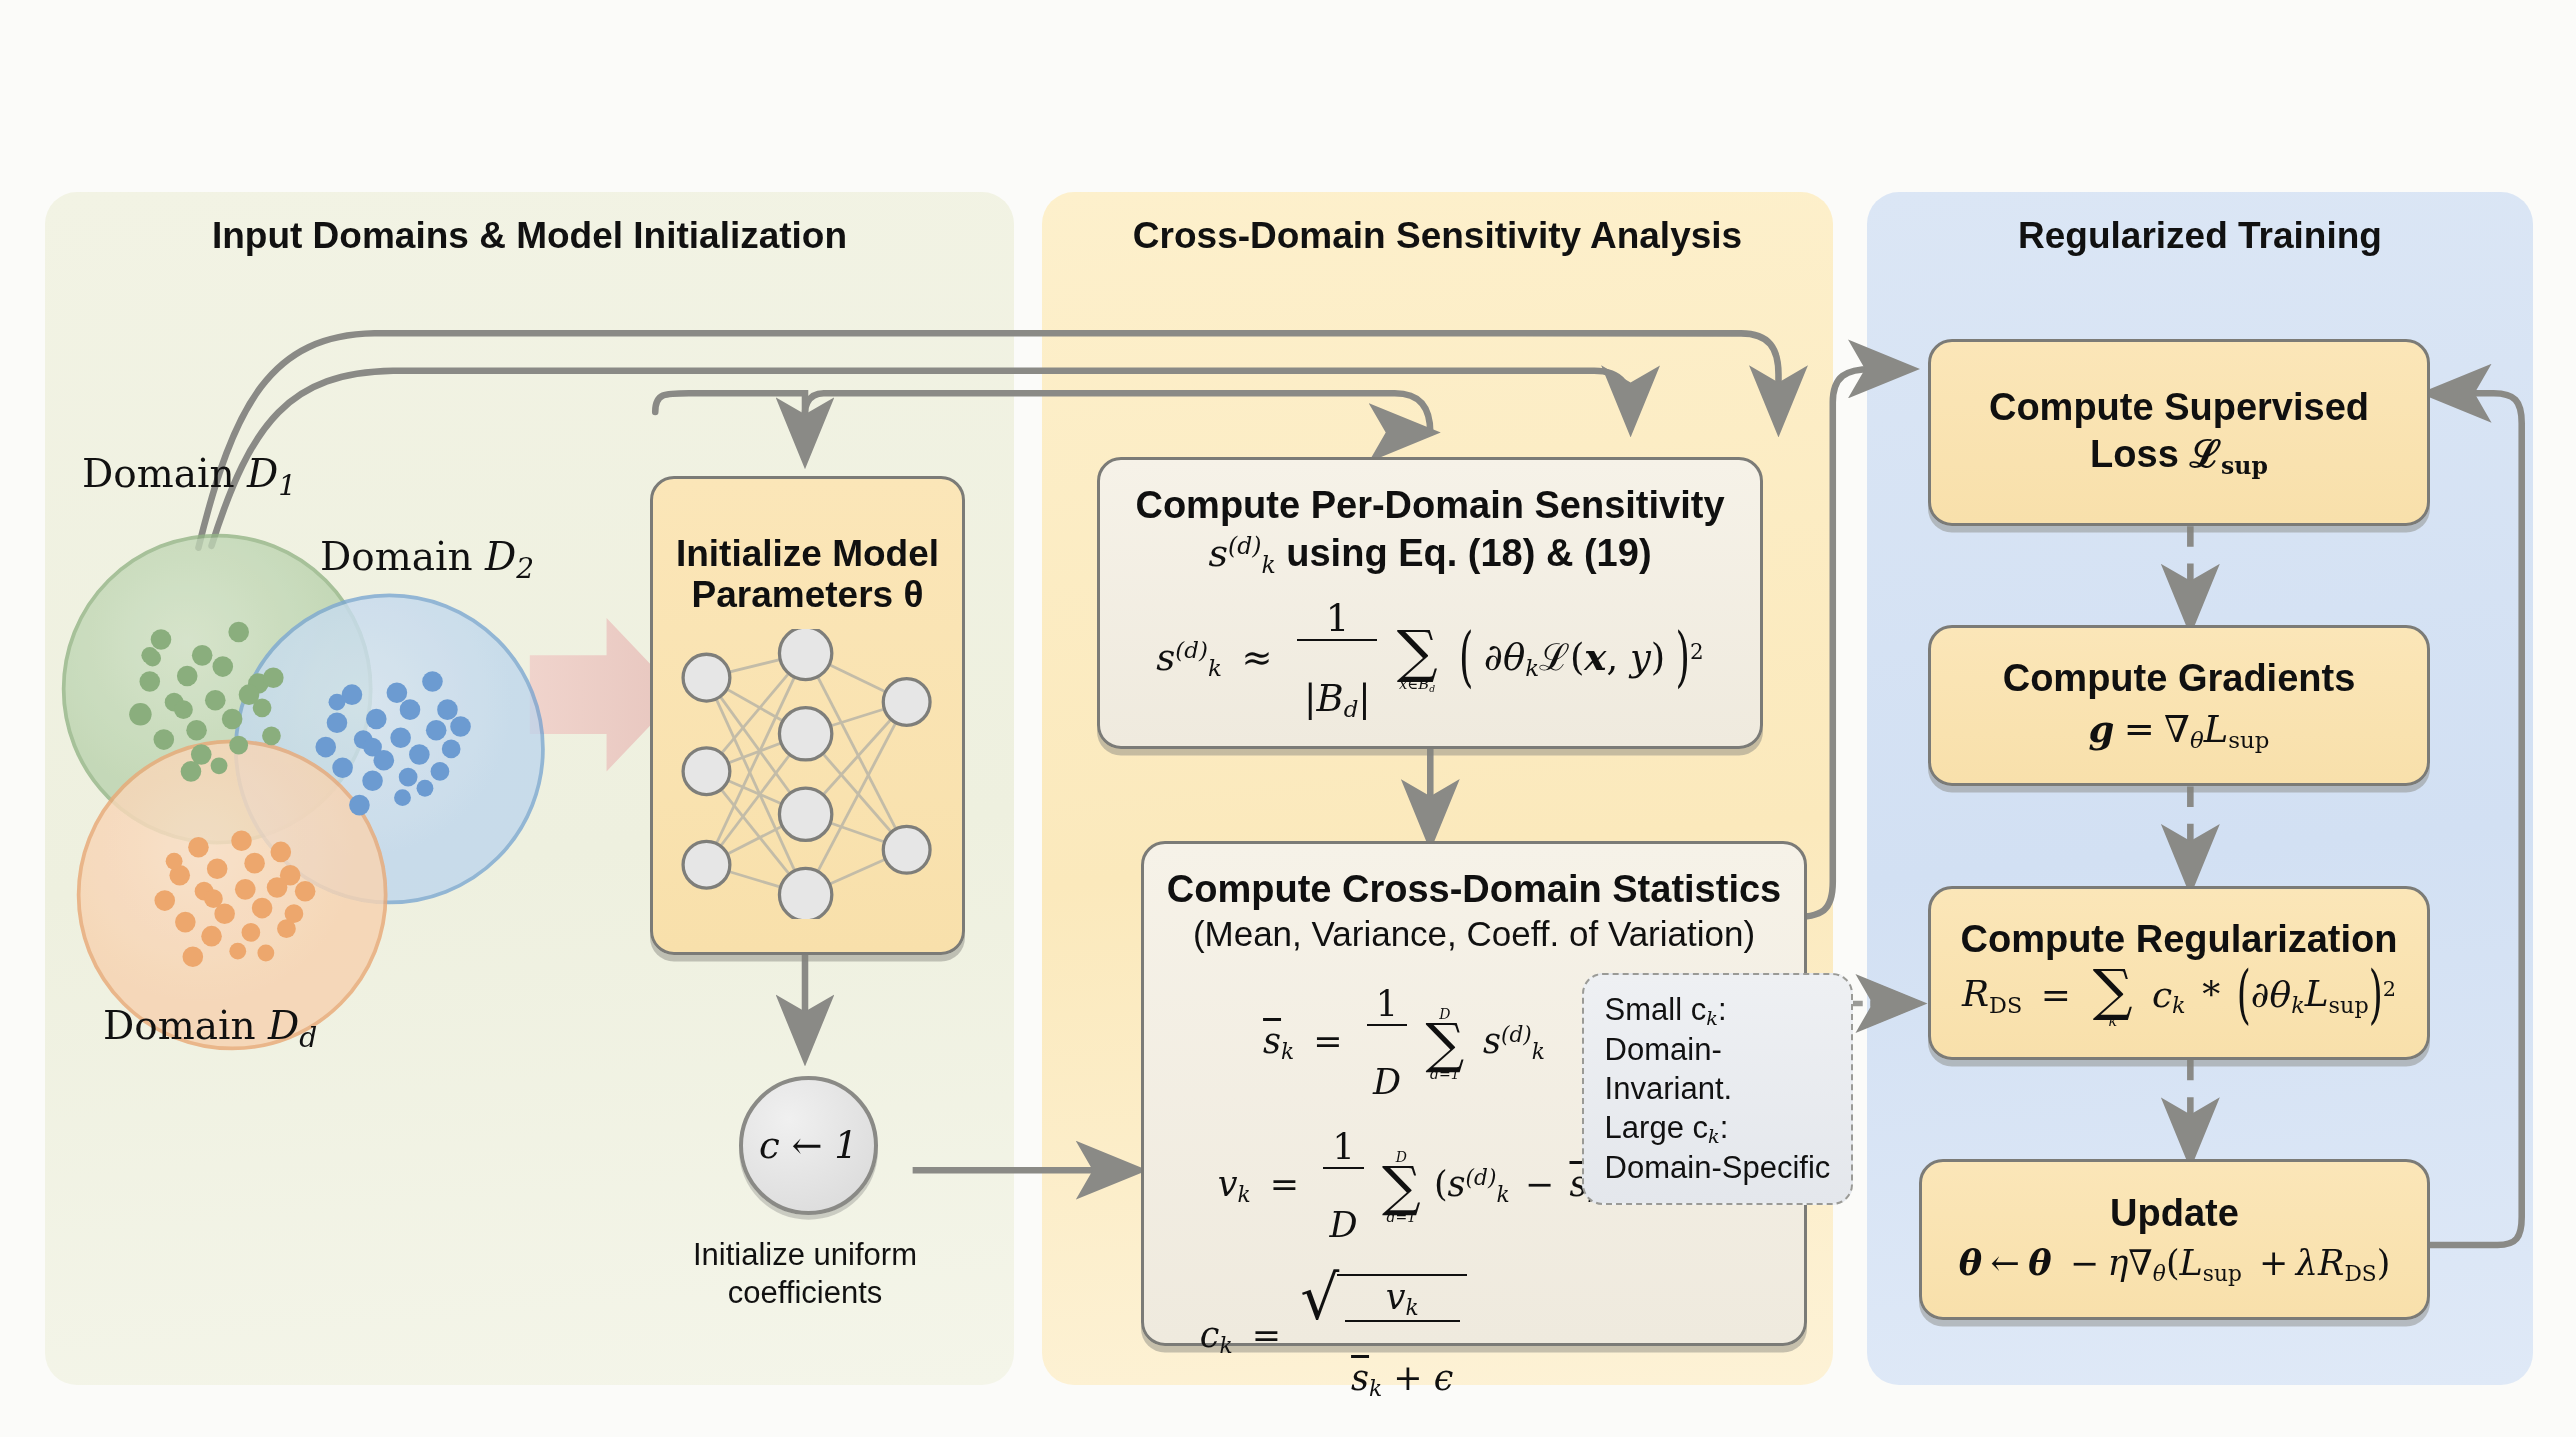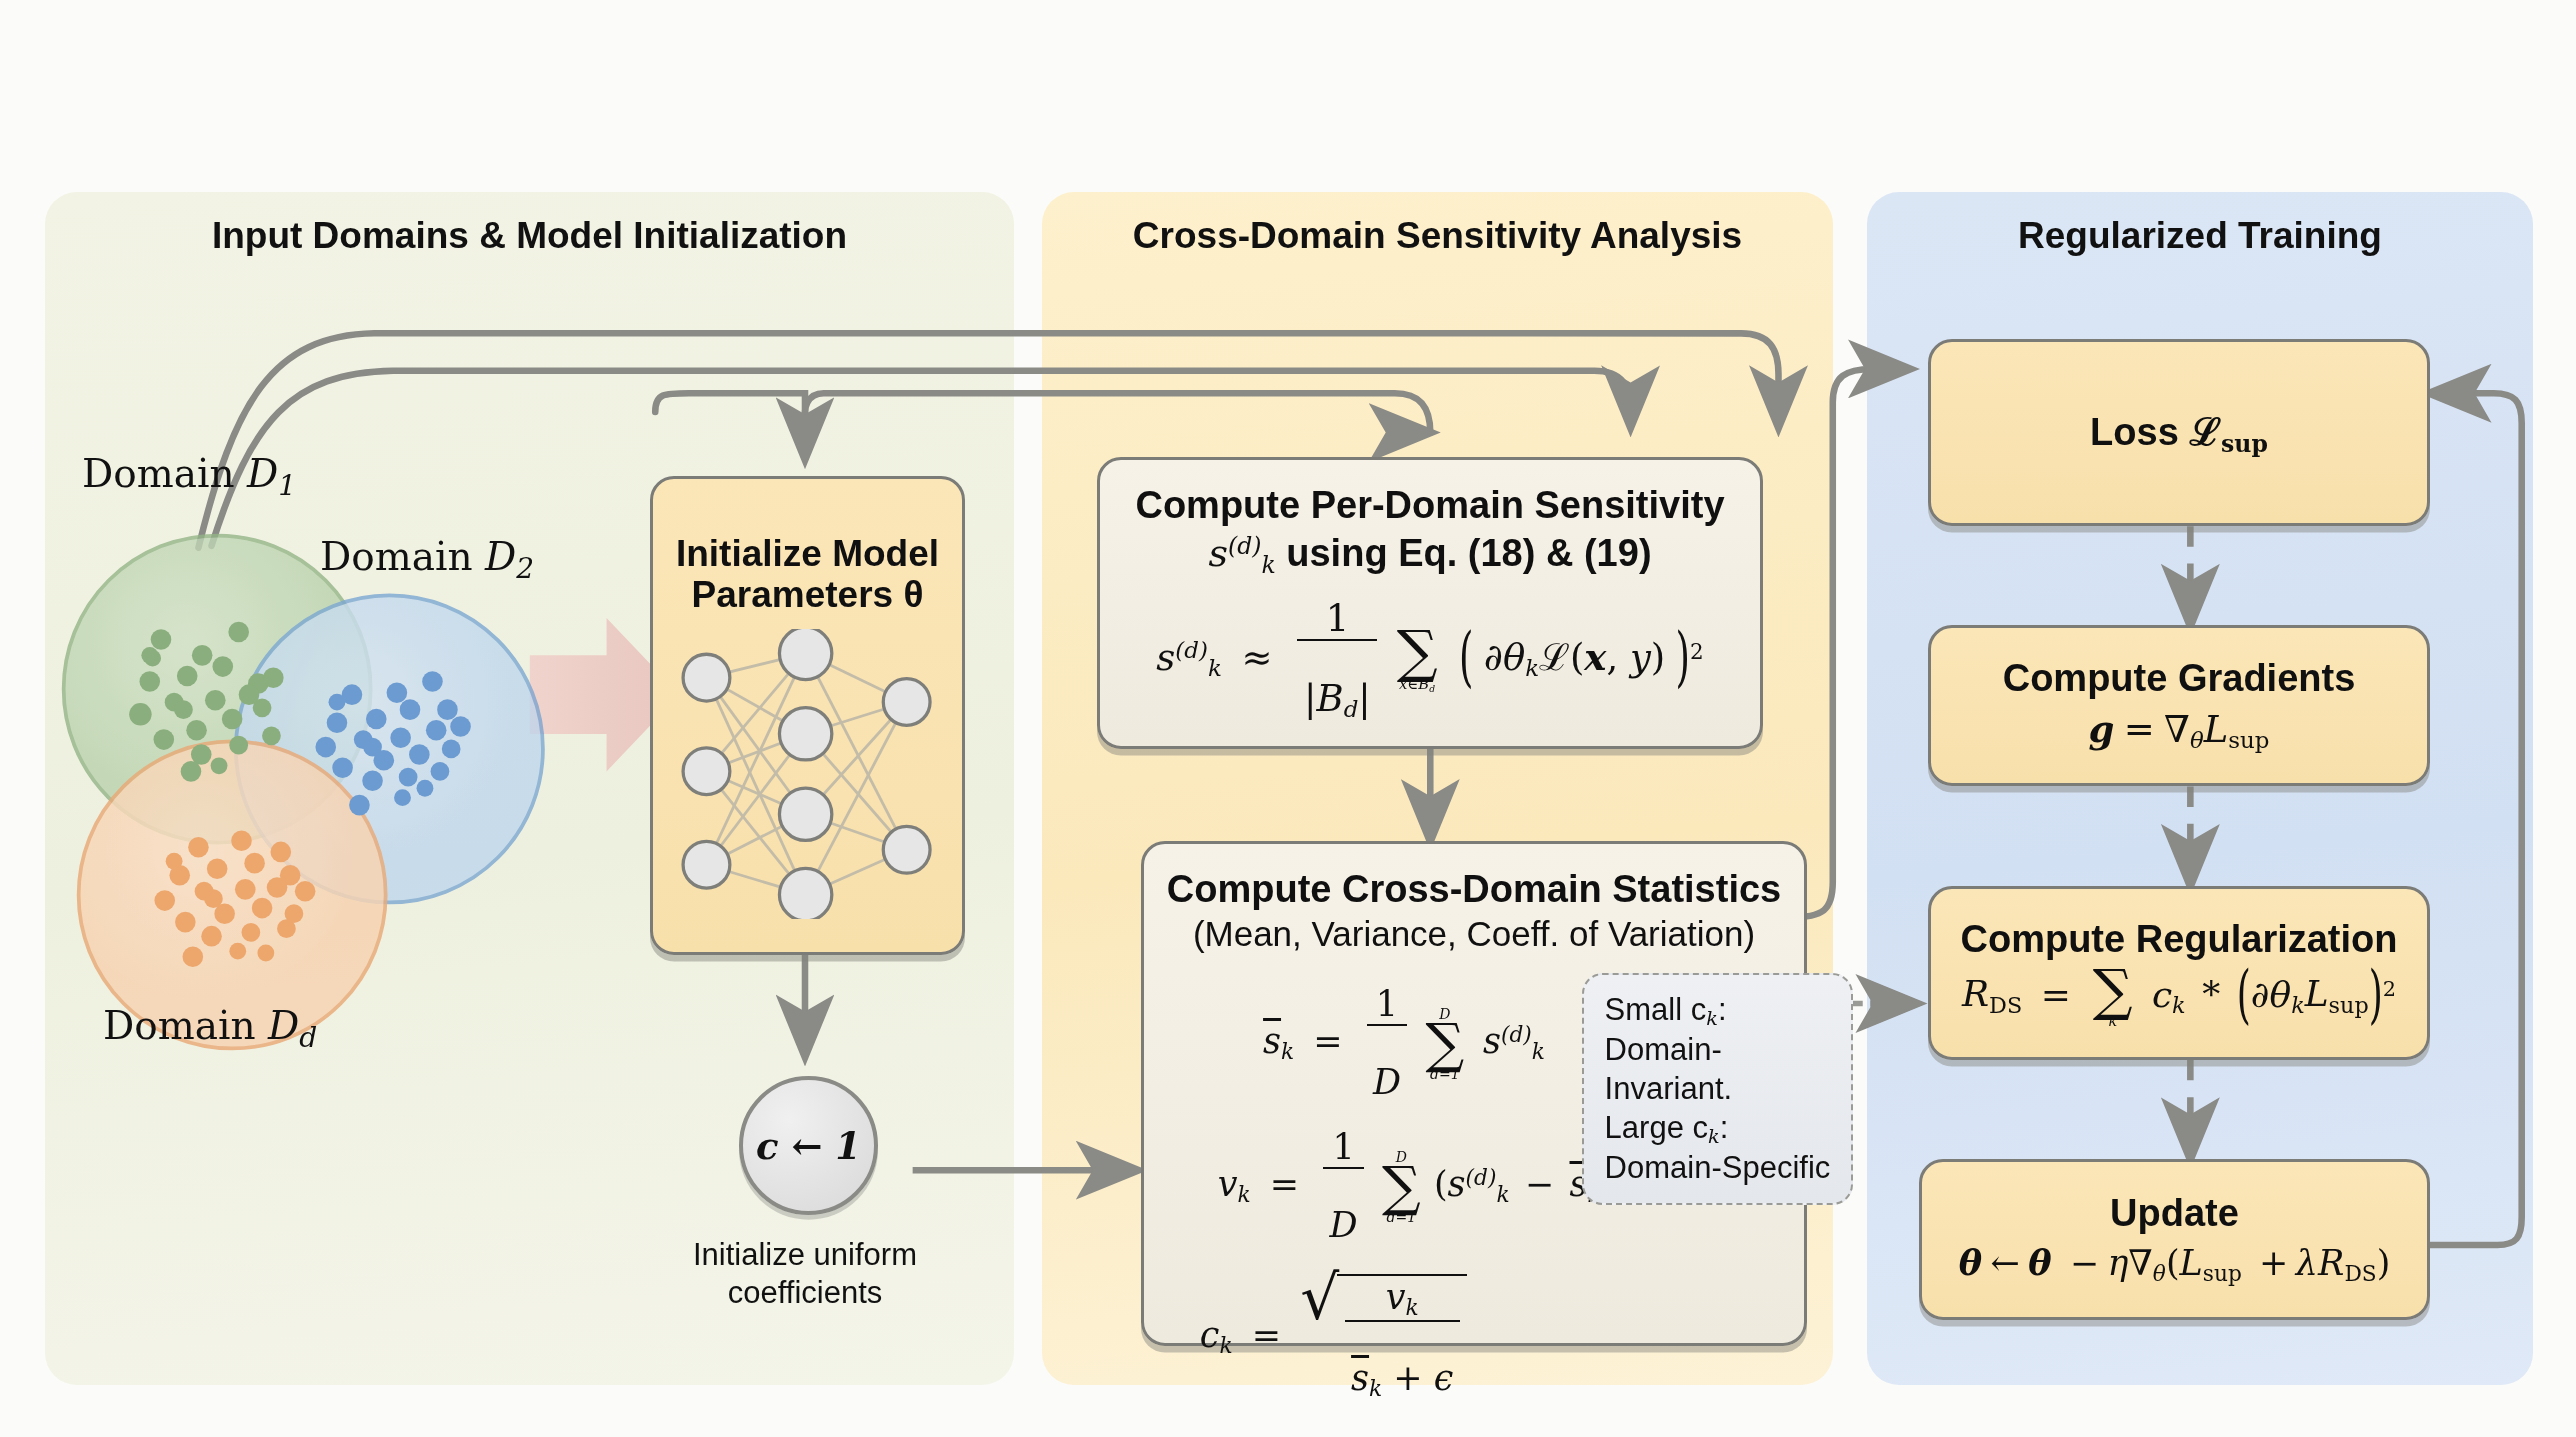--- a/index.html
+++ b/index.html
@@ -292,21 +292,21 @@
             <circle cx="148" cy="112" r="28"></circle>
           <circle cx="148" cy="198" r="28"></circle>
             <circle cx="148" cy="284" r="28"></circle>
           <circle cx="256" cy="78" r="25"></circle>
             <circle cx="256" cy="236" r="25"></circle>
         </g>
       </svg>
     </div>
   </div>
 
-  <div class="cnode" style="left:739px;top:1076px;width:131px;height:131px;font-weight:bold;">c ← 1</div>
+  <div class="cnode" style="left:739px;top:1076px;width:131px;height:131px;">c ← 1</div>
   <div class="caption" style="left:655px;top:1236px;width:300px;">
     <div>Initialize uniform</div>
     <div>coefficients</div>
   </div>
 
   <div class="node cream" style="left:1097px;top:457px;width:666px;height:292px;">
     <div class="hd" style="font-size:38px;">Compute Per-Domain Sensitivity</div>
     <div class="hd" style="font-size:38px;margin-top:5.6px;">
       <span class="m" style="font-weight:normal;">s<sup>(d)</sup><sub>k</sub></span>
       <span>using Eq. (18) &amp; (19)</span>
@@ -384,20 +384,21 @@
       <span>Small c</span><span class="m"><sub>k</sub></span><span>:</span>
     </div>
     <div>Domain-Invariant.</div>
     <div>
       <span>Large c</span><span class="m"><sub>k</sub></span><span>:</span>
     </div>
     <div>Domain-Specific</div>
   </div>
 
   <div class="node tan" style="left:1928px;top:339px;width:502px;height:187px;">
+    <div class="hd" style="font-size:38px;">Compute Supervised</div>
     <div class="hd" style="font-size:38px;margin-top:3.7px;">
       <span>Loss</span>
       <span class="mr" style="font-weight:bold;">ℒ<sub style="font-style:normal;">sup</sub></span>
     </div>
   </div>
 
   <div class="node tan" style="left:1928px;top:625px;width:502px;height:161px;">
     <div class="hd" style="font-size:38px;">Compute Gradients</div>
     <div style="font-size:37px;margin-top:7.5px;">
       <span class="bm">g</span><span class="mr" style="margin:0 9.4px;">=</span><span class="mr">∇</span><span class="m"><sub>θ</sub></span><span class="m">L</span><span class="mr"><sub>sup</sub></span>

